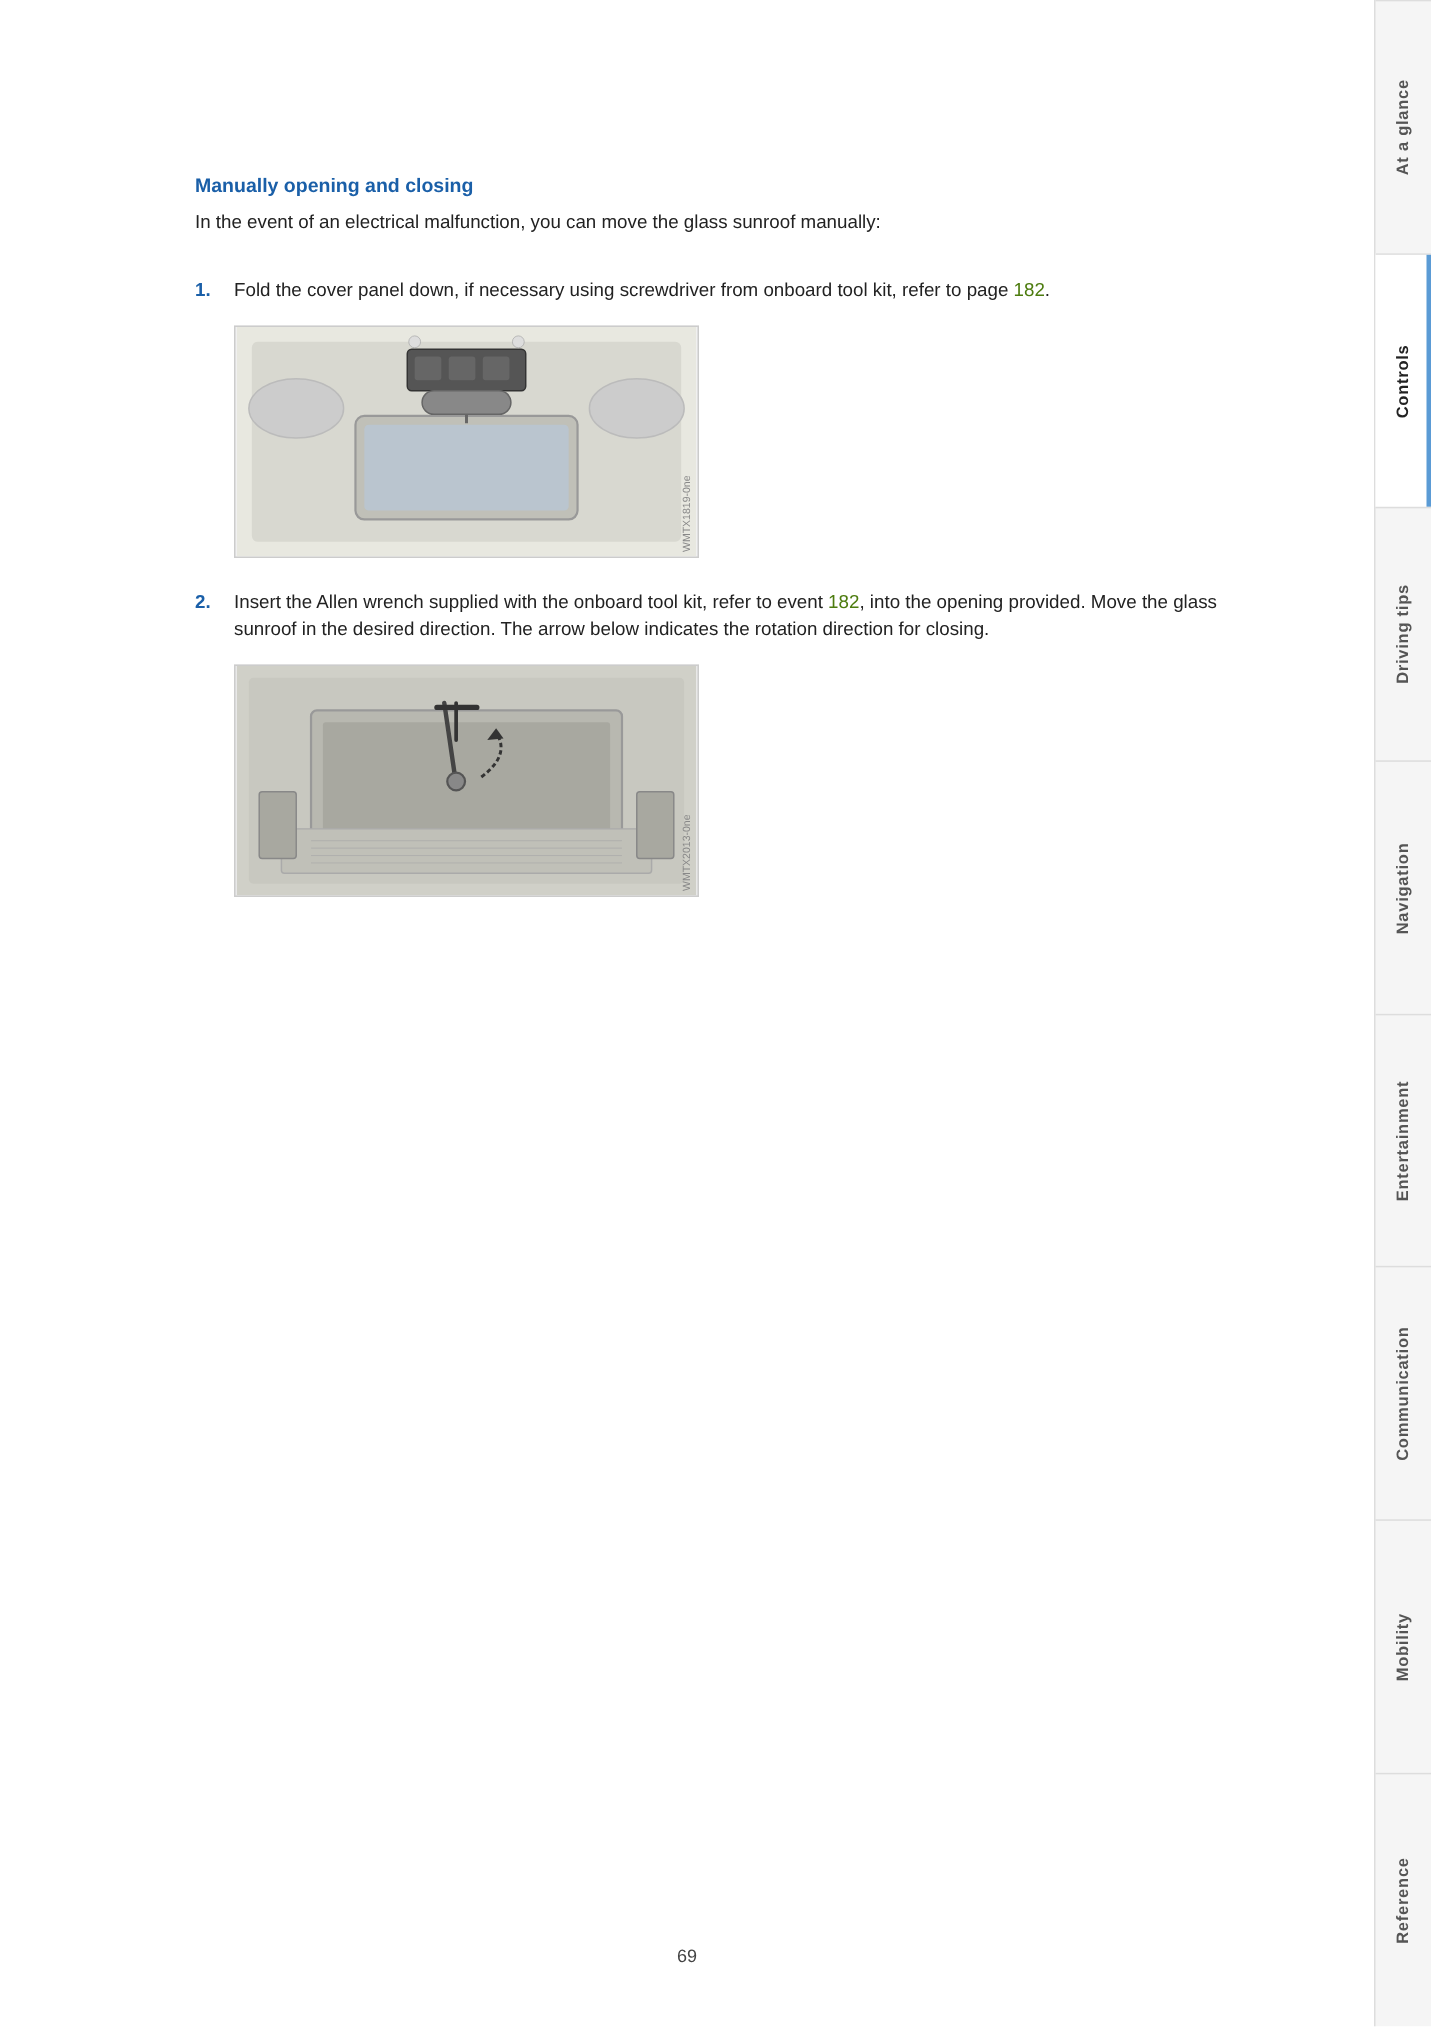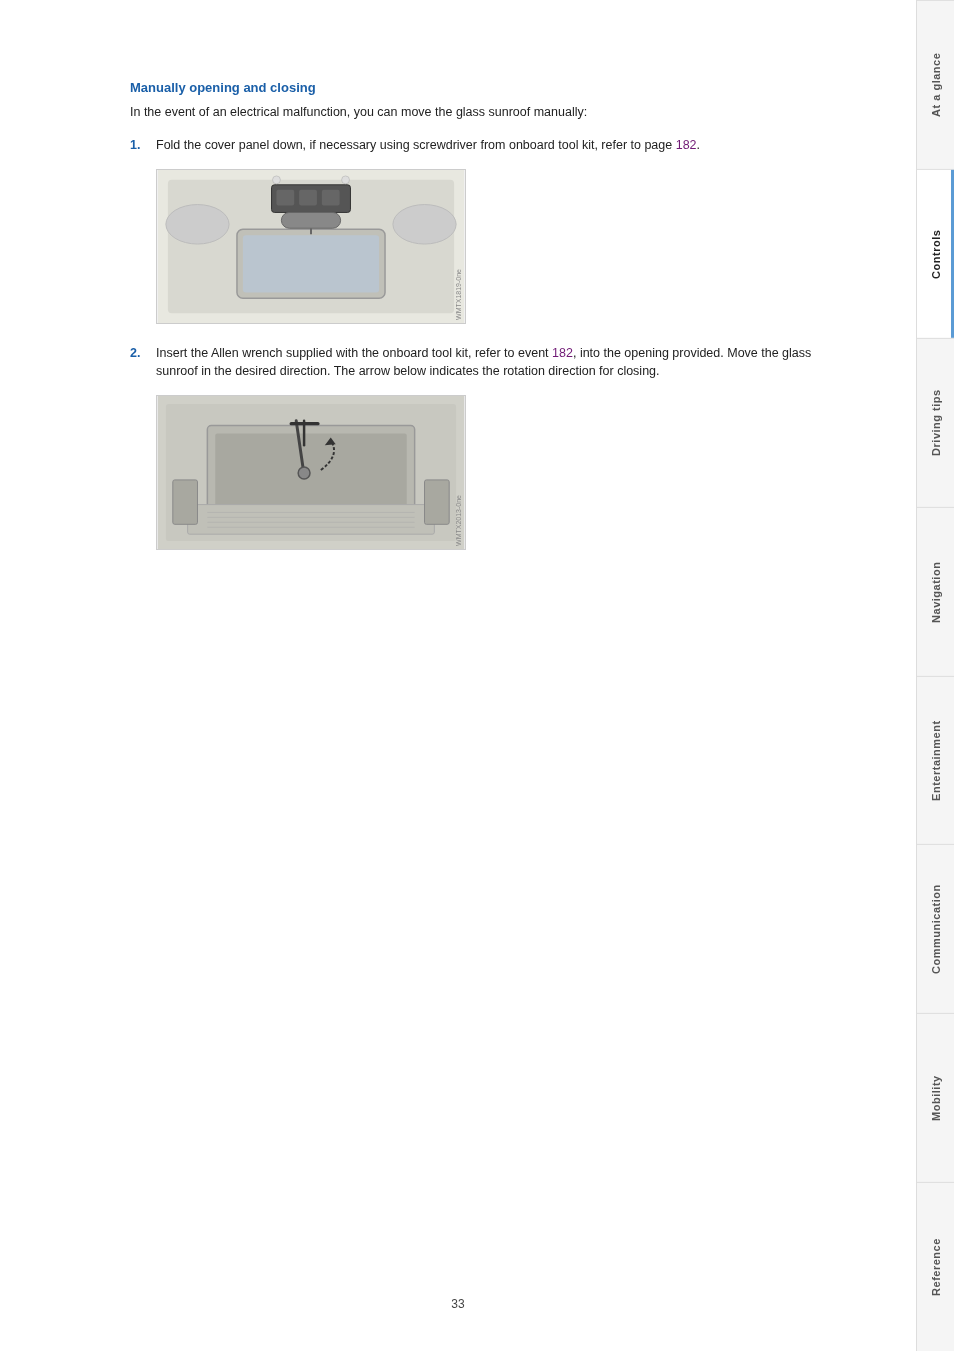--- a/index.html
+++ b/index.html
@@ -18,21 +18,21 @@
     .page-container {
       width: 954px;
       height: 1351px;
       display: flex;
       flex-direction: row;
     }
 
     
     .main-content {
       flex: 1;
-      padding: 80px 60px 60px 130px;
+      padding: 116px 60px 60px 130px;
       position: relative;
     }
 
     
     .sidebar-tabs {
       width: 38px;
       height: 100%;
       display: flex;
       flex-direction: column;
       border-left: 1px solid #ddd;
@@ -63,21 +63,21 @@
       font-weight: bold;
       color: #1a5fa8;
       margin-bottom: 8px;
     }
 
     
     .intro-text {
       font-size: 12.5px;
       line-height: 1.5;
       color: #222;
-      margin-bottom: 14px;
+      margin-bottom: 26px;
     }
 
     
     .step {
       display: flex;
       margin-bottom: 14px;
       line-height: 1.5;
     }
 
     .step-number {
@@ -88,21 +88,21 @@
       padding-top: 0;
     }
 
     .step-text {
       font-size: 12.5px;
       color: #222;
       line-height: 1.5;
     }
 
     .step-text a, .link {
-      color: #701a75;
+      color: #4d7c0f;
       text-decoration: none;
     }
 
     
     .image-box {
       width: 310px;
       height: 155px;
       border: 1px solid #ccc;
       background: #f0f0f0;
       margin: 10px 0 20px 26px;
@@ -268,21 +268,21 @@
 
           <line x1="50" y1="118" x2="260" y2="118" stroke="#aaa" stroke-width="0.5"></line>
           <line x1="50" y1="123" x2="260" y2="123" stroke="#aaa" stroke-width="0.5"></line>
           <line x1="50" y1="128" x2="260" y2="128" stroke="#aaa" stroke-width="0.5"></line>
           <line x1="50" y1="133" x2="260" y2="133" stroke="#aaa" stroke-width="0.5"></line>
         </svg>
       </div>
       <div class="image-watermark">WMTX2013-0ne</div>
     </div>
 
-    <div class="page-number">33</div>
+    <div class="page-number">69</div>
   </div>
 
   <div class="sidebar-tabs">
     <div class="tab-item">
       <span>At a glance</span>
     </div>
     <div class="tab-item controls-tab">
       <span>Controls</span>
     </div>
     <div class="tab-item">

